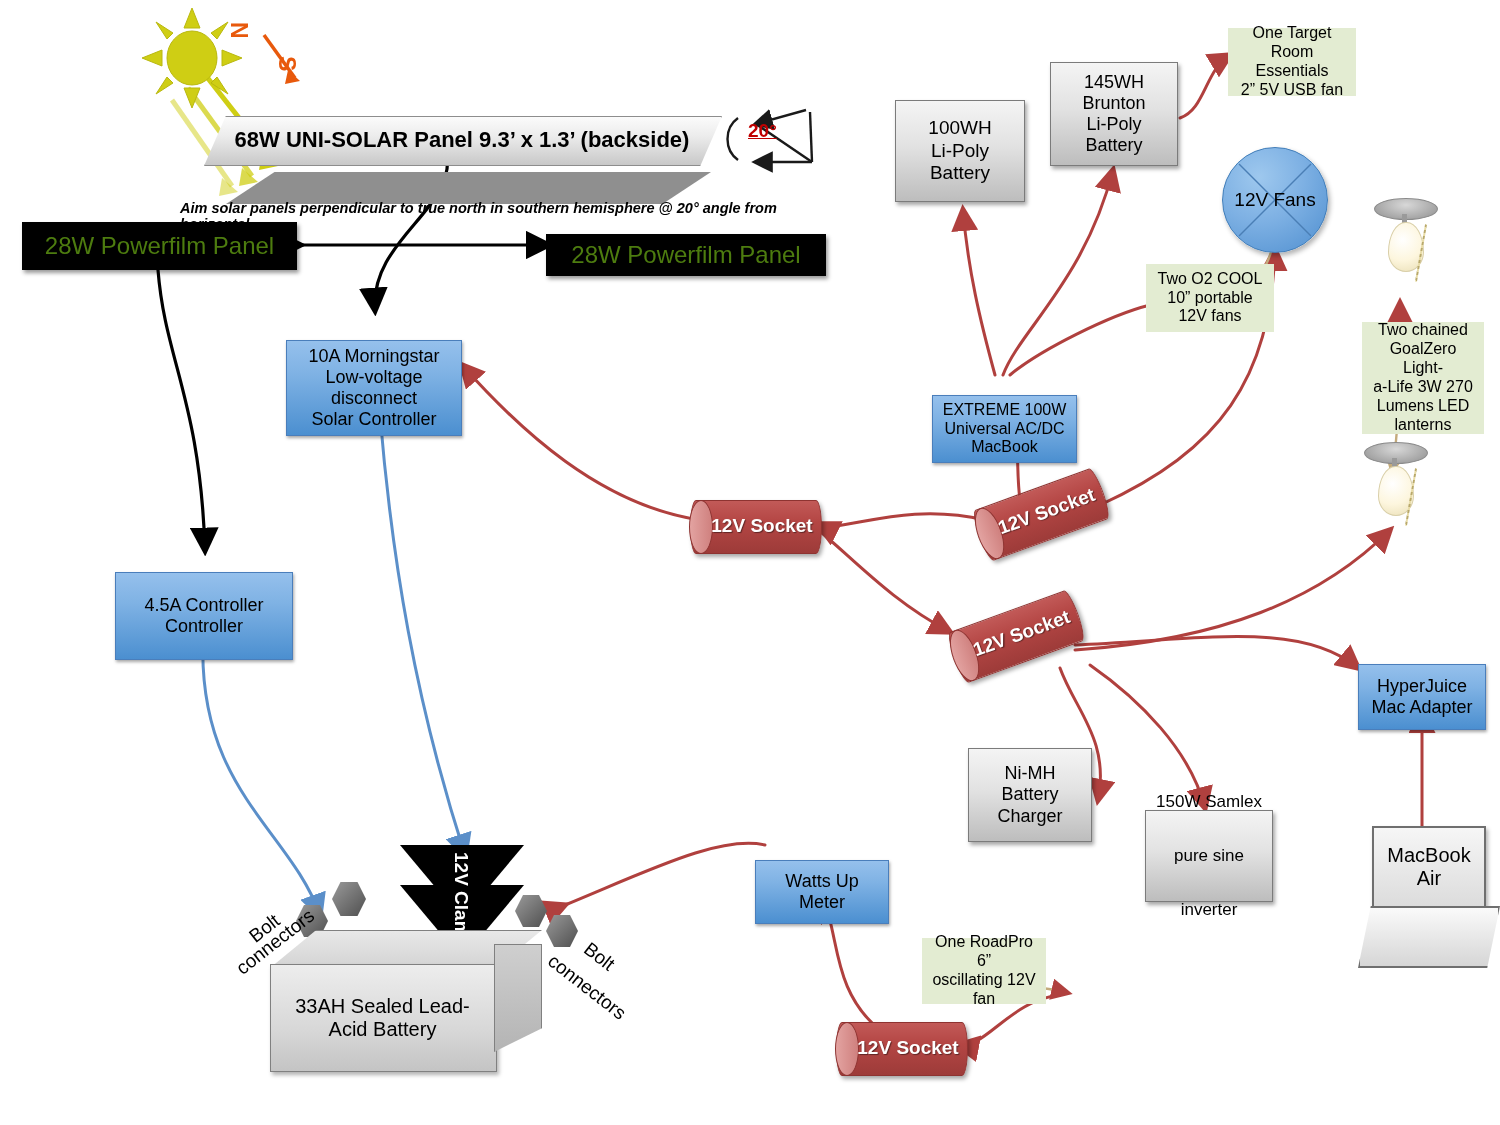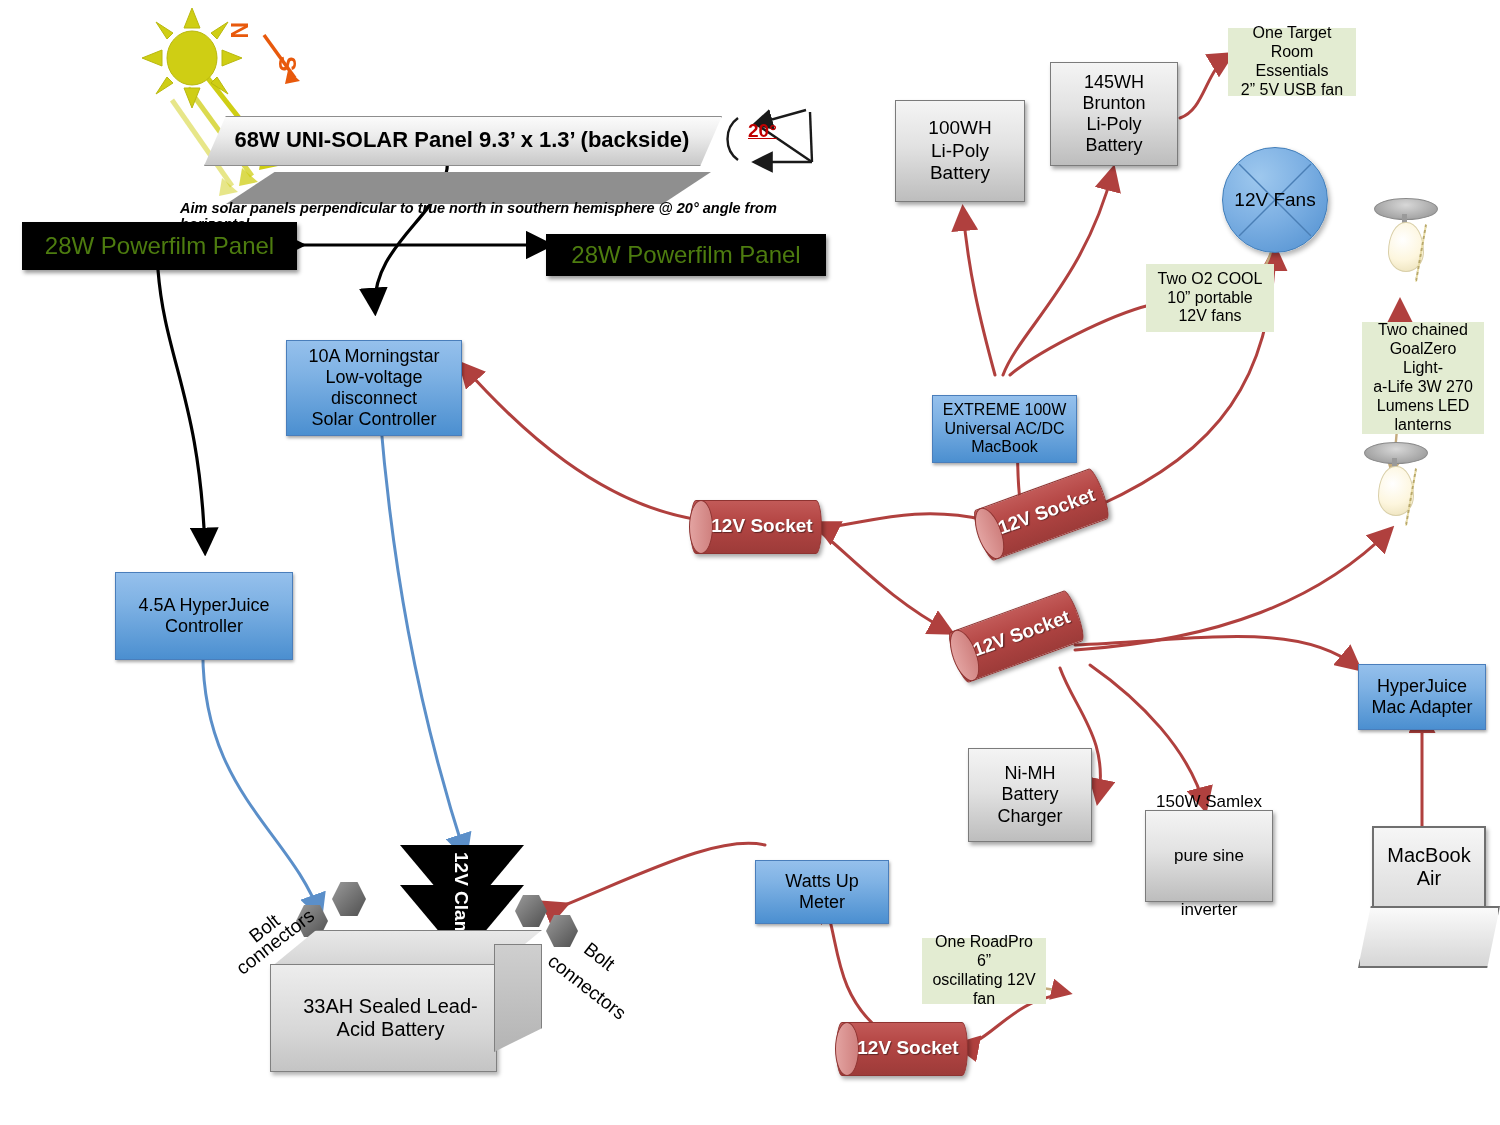--- a/index.html
+++ b/index.html
@@ -237,21 +237,21 @@
   <div class="node black" style="left:546px;top:234px;width:280px;height:42px;">28W Powerfilm Panel</div>
 
   <div class="node blue" style="left:286px;top:320px;width:176px;height:96px;flex-direction:column;">
     <span>10A Morningstar</span>
     <span>Low-voltage</span>
     <span>disconnect</span>
     <span>Solar Controller</span>
   </div>
 
   <div class="node blue" style="left:115px;top:552px;width:178px;height:88px;flex-direction:column;">
-    <span>4.5A HyperJuice</span>
+    <span>4.5A Controller</span>
     <span>Controller</span>
   </div>
 
   <div class="clamp" style="left:400px;top:845px;"></div>
   <div class="clamp" style="left:400px;top:885px;"></div>
   <div class="clampTxt" style="left:472px;top:852px;">12V Clamps</div>
 
   <div class="bolt" style="left:296px;top:905px;width:32px;height:32px;"></div>
   <div class="bolt" style="left:332px;top:882px;width:34px;height:34px;"></div>
   <div class="bolt" style="left:515px;top:895px;width:32px;height:32px;"></div>
@@ -259,21 +259,21 @@
 
   <div class="rotlbl" style="left:245px;top:930px;transform:rotate(-38deg);transform-origin:left top;">Bolt</div>
   <div class="rotlbl" style="left:232px;top:962px;transform:rotate(-38deg);transform-origin:left top;">connectors</div>
   <div class="rotlbl" style="left:593px;top:938px;transform:rotate(38deg);transform-origin:left top;">Bolt</div>
   <div class="rotlbl" style="left:557px;top:950px;transform:rotate(38deg);transform-origin:left top;">connectors</div>
 
   <div class="batt" style="left:270px;top:930px;width:270px;height:140px;">
     <div class="top" style="left:0;top:0;width:270px;height:36px;"></div>
     <div class="front" style="left:0;top:34px;width:225px;height:106px;"></div>
     <div class="side" style="left:224px;top:14px;width:46px;height:106px;"></div>
-    <div class="lbl" style="left:0;top:40px;width:225px;height:96px;flex-direction:column;padding-left:8px;">
+    <div class="lbl" style="left:0;top:40px;width:225px;height:96px;flex-direction:column;">
       <span>33AH Sealed Lead-</span>
       <span>Acid Battery</span>
     </div>
   </div>
 
   <div class="cyl" style="left:690px;top:500px;width:130px;height:52px;">
     <div class="body"></div>
     <div class="cap"></div>
     <div class="lbl">12V Socket</div>
   </div>

